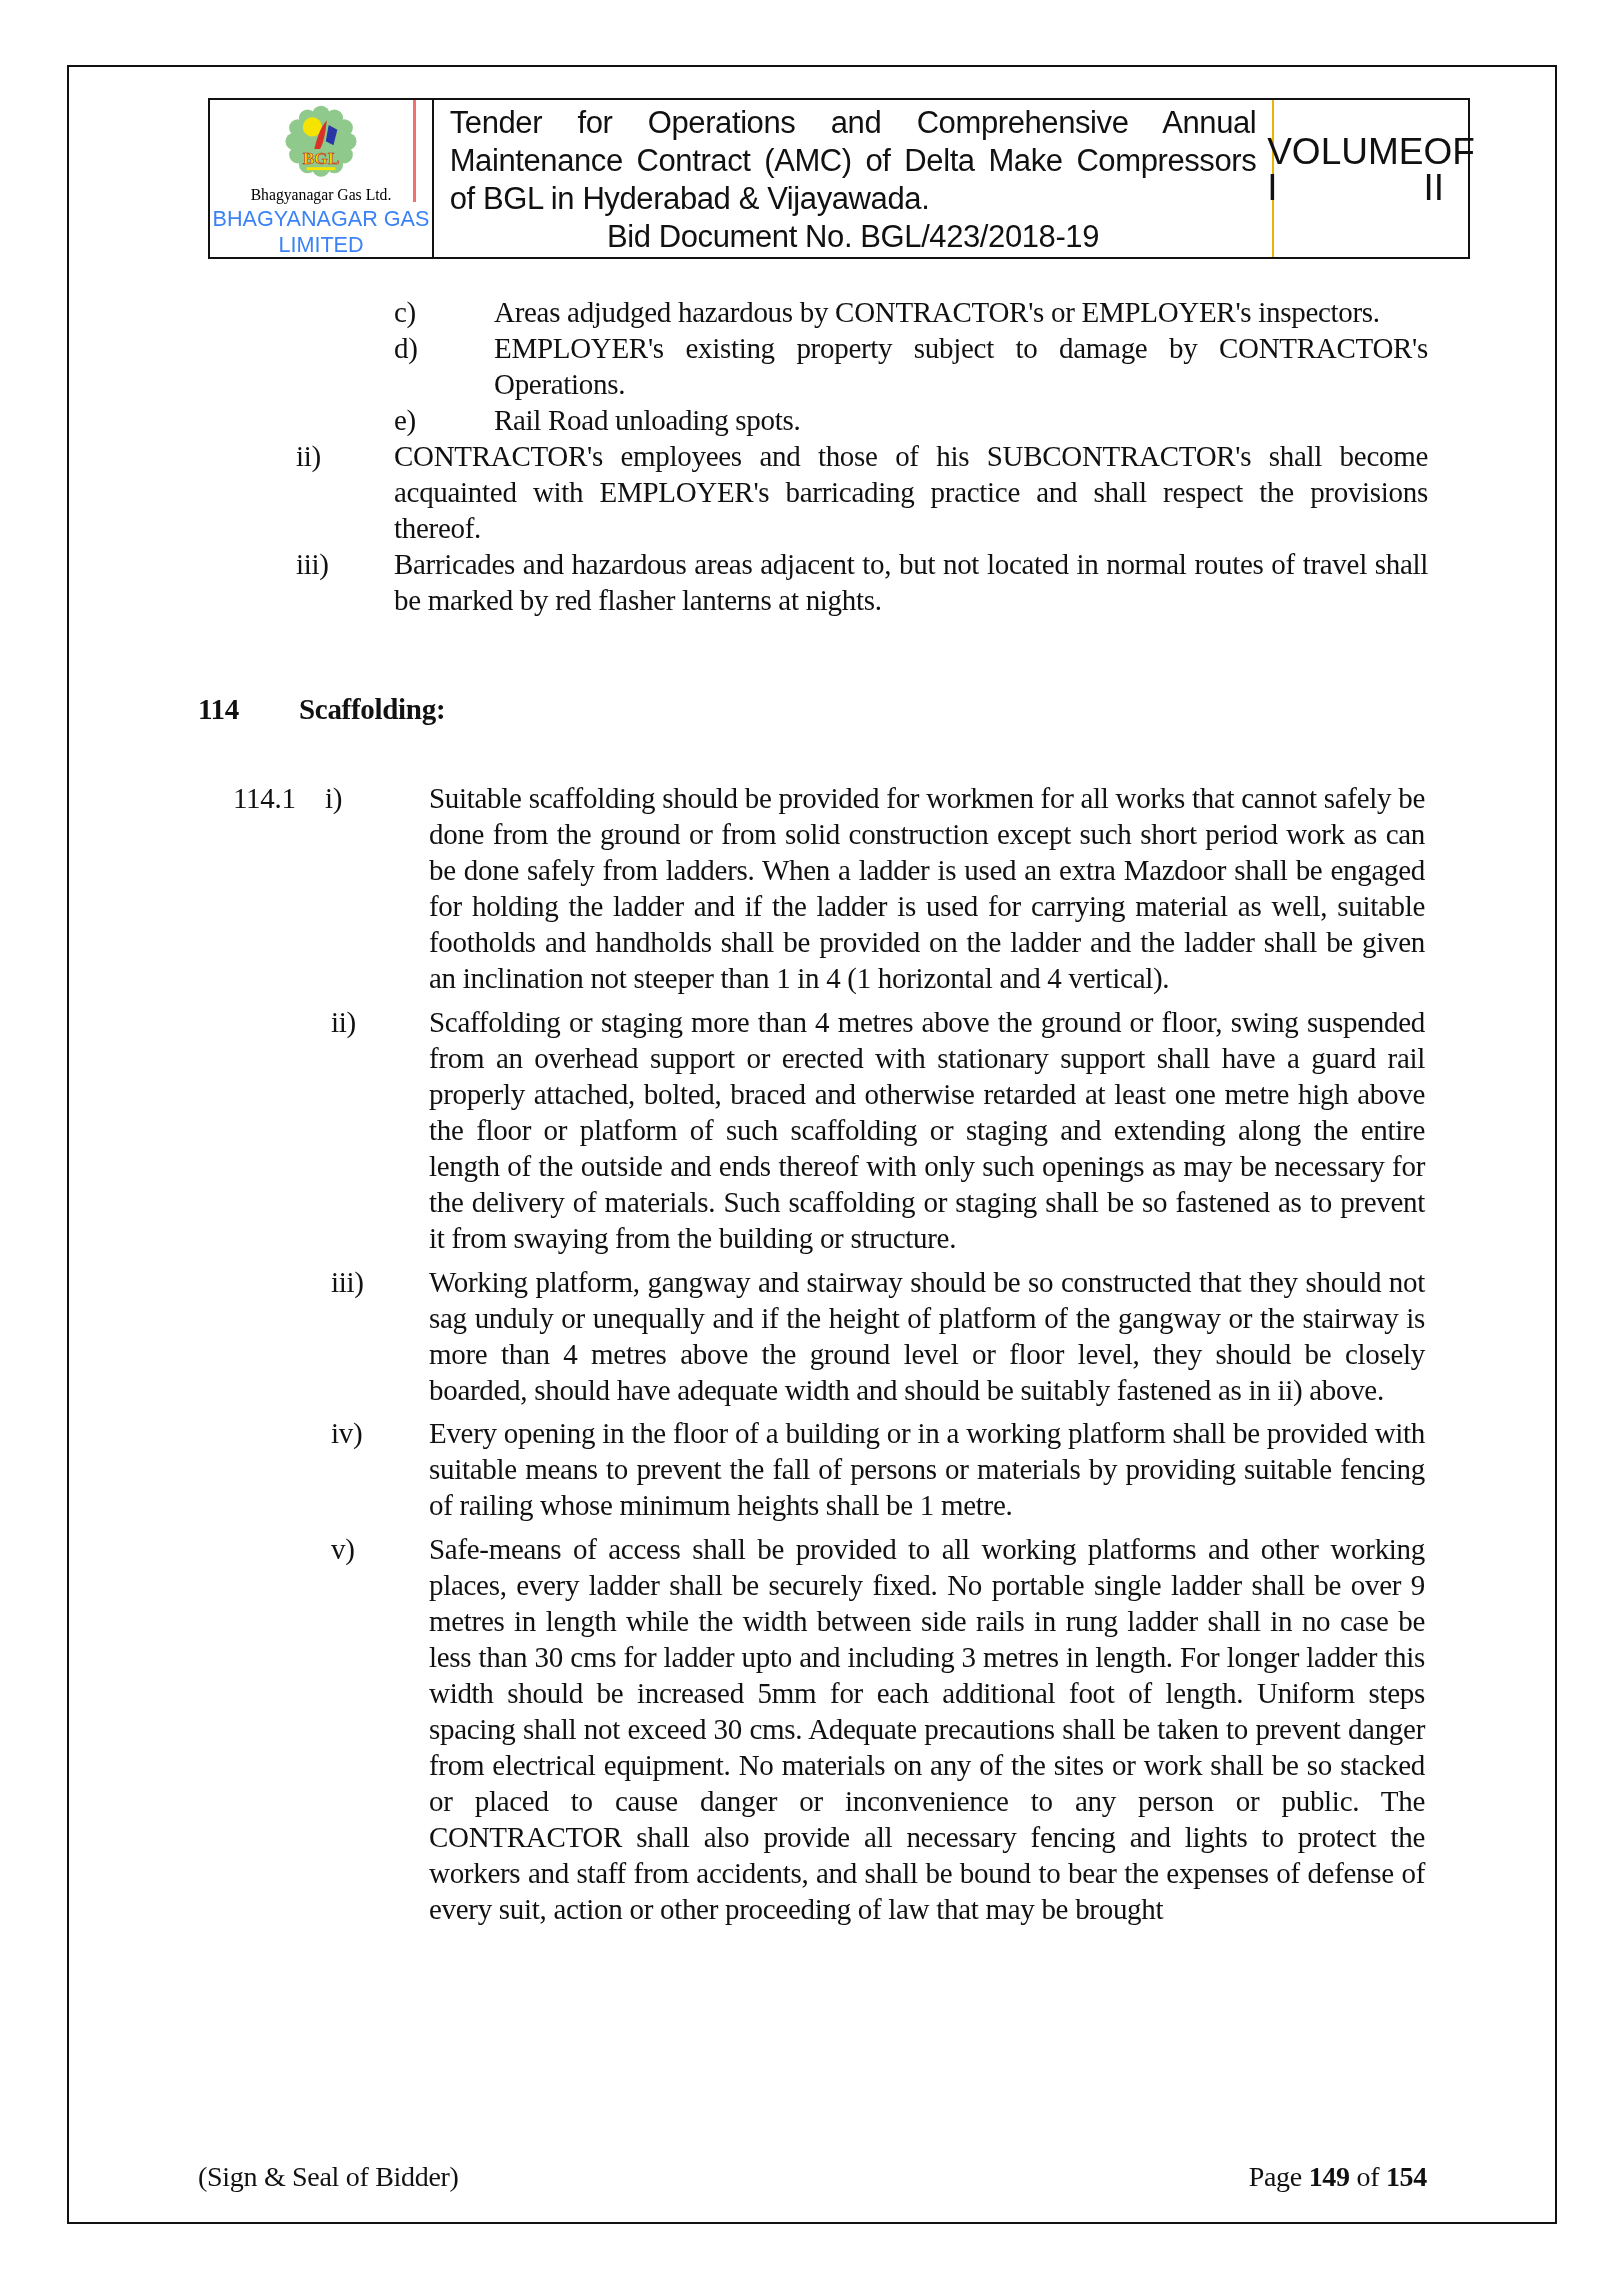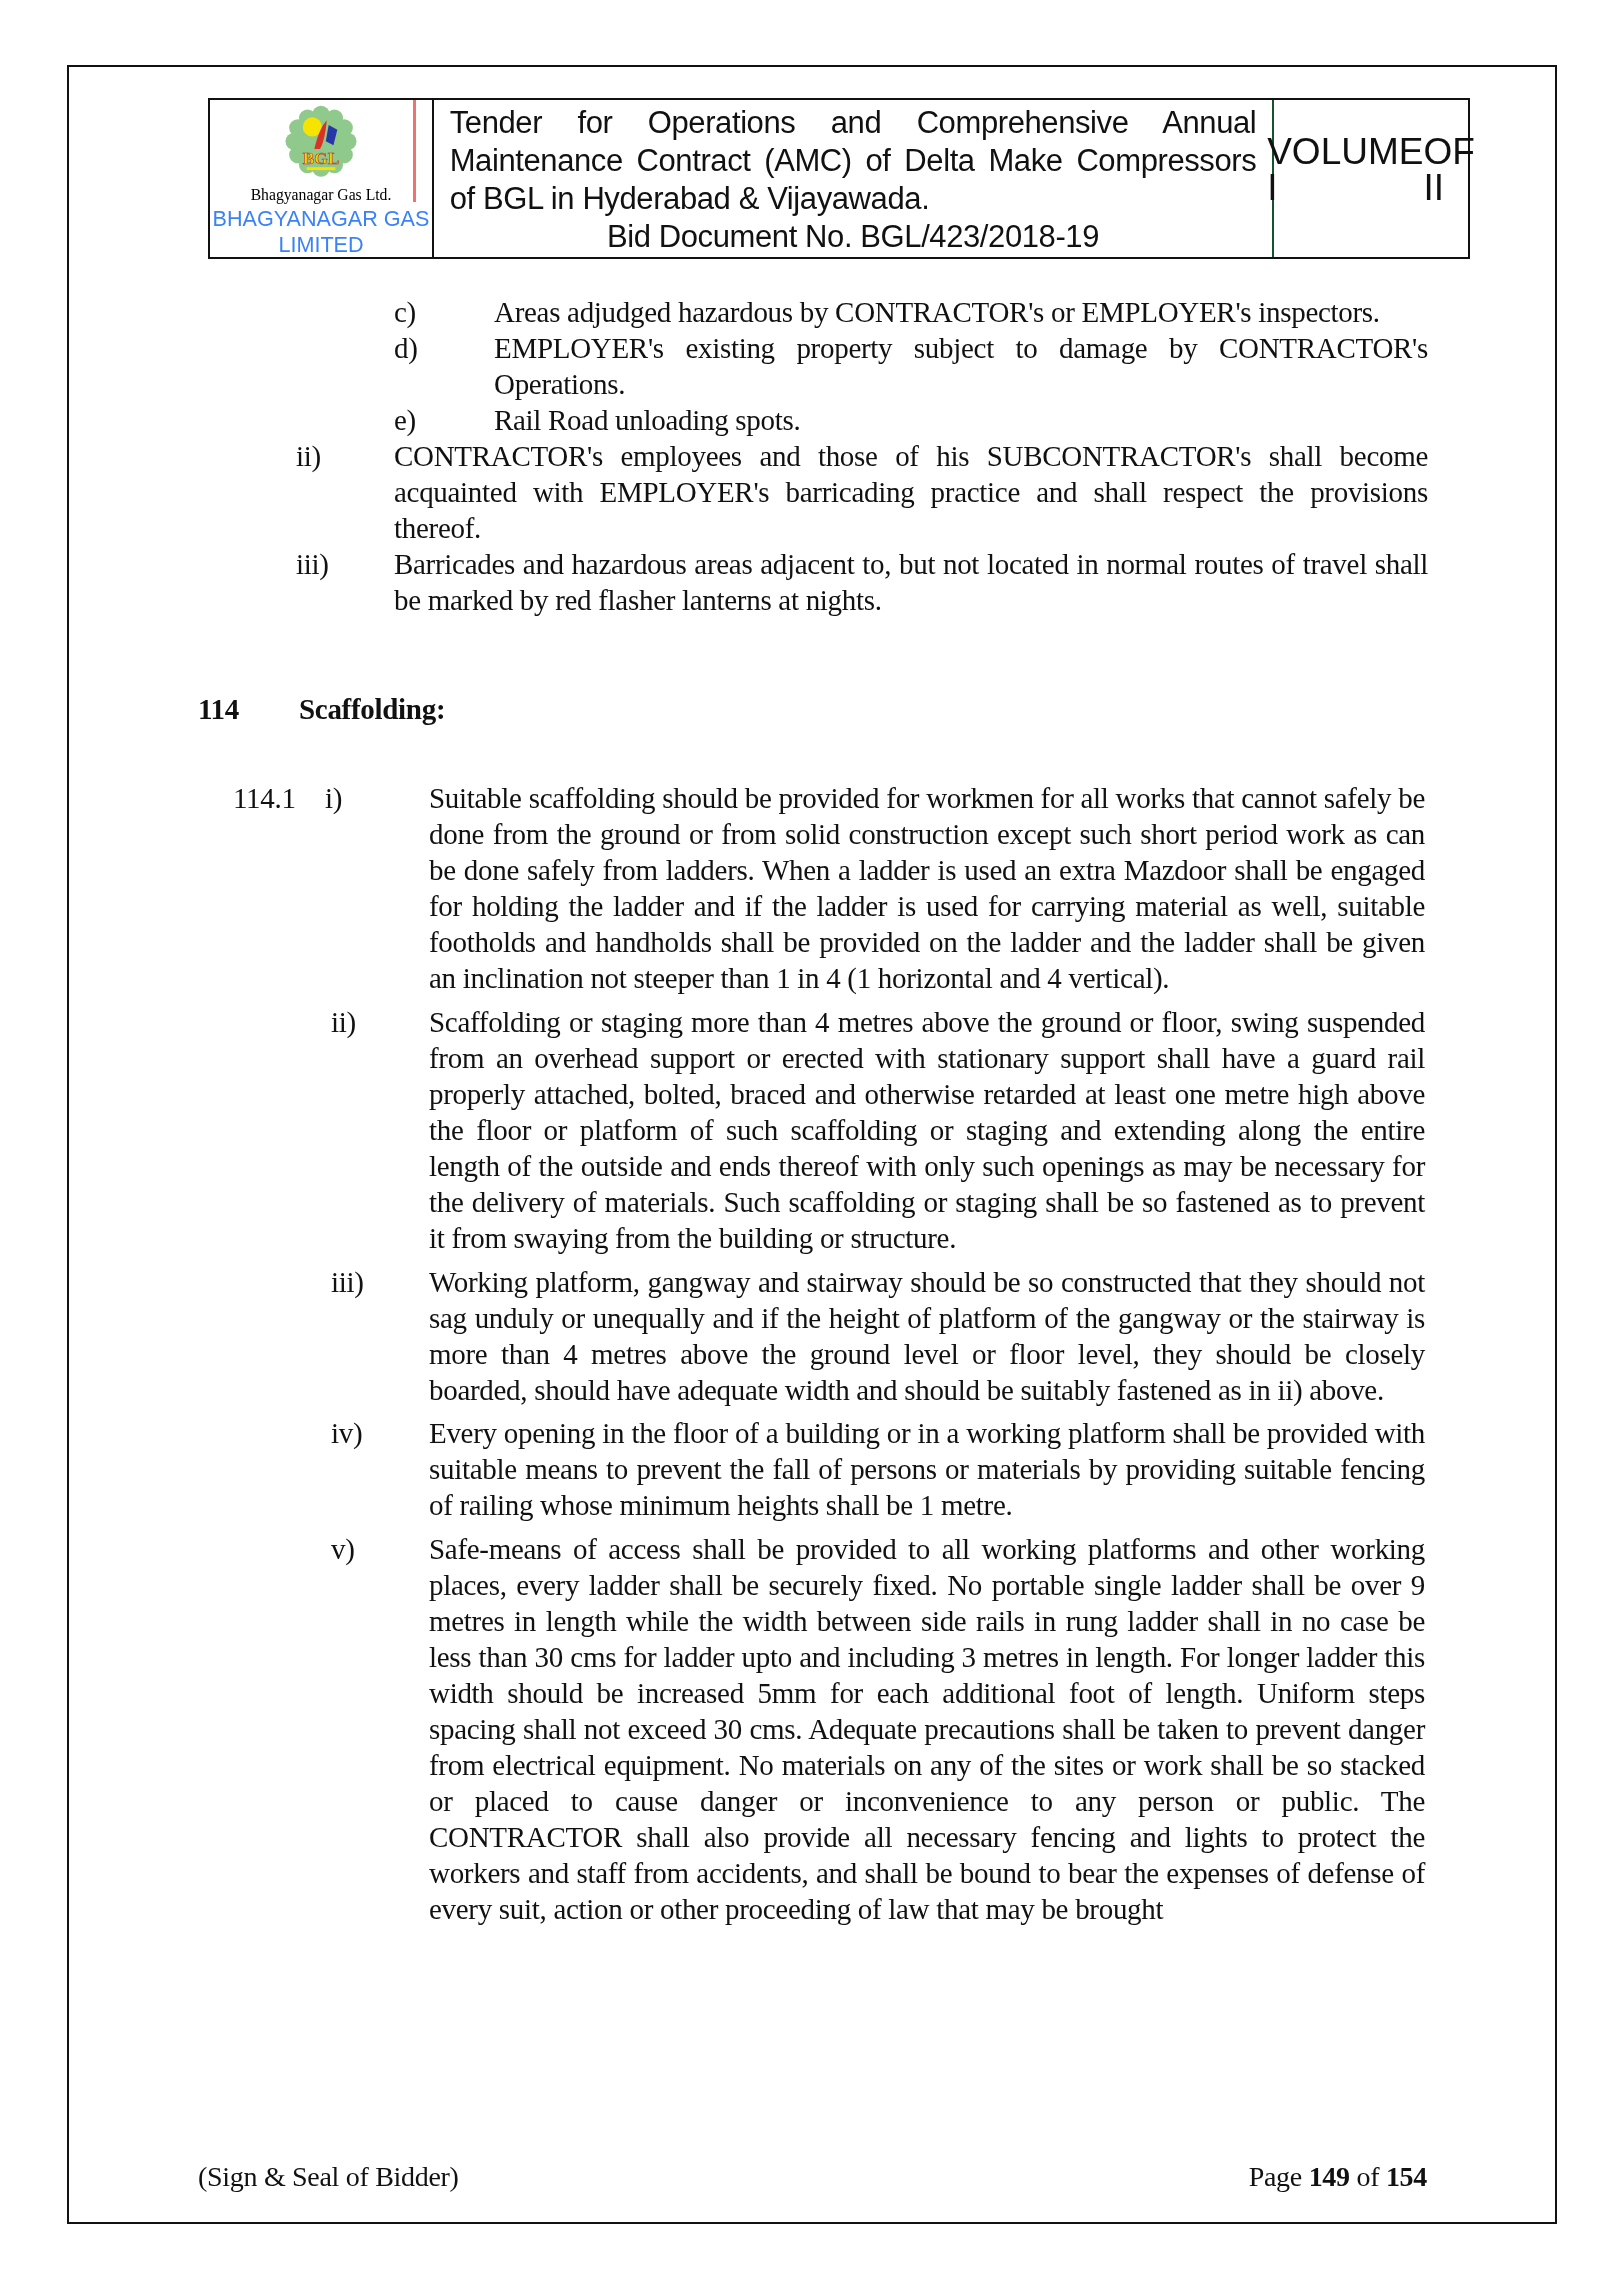--- a/index.html
+++ b/index.html
@@ -3,21 +3,21 @@
 <meta charset="utf-8">
 <style>
   html,body{margin:0;padding:0;background:#ffffff;}
   body{width:1621px;height:2292px;position:relative;font-family:"Liberation Serif",serif;color:#111;}
   .page{position:absolute;left:67px;top:65px;width:1490px;height:2159px;border:2px solid #111;box-sizing:border-box;background:#fff;}
 
   
   .hdr-table{position:absolute;left:139px;top:31px;width:1262px;height:161px;border:2px solid #111;box-sizing:border-box;display:flex;background:#fff;}
   .hdr-cell{box-sizing:border-box;height:100%;}
   .cell-logo{width:224px;border-right:2px solid #111;position:relative;display:flex;flex-direction:column;align-items:center;padding-top:1px;}
-  .cell-title{flex:1;border-right:2px solid #14532d;padding:3.9px 15.7px 2px 15.7px;font-family:"Liberation Sans",sans-serif;font-size:31px;line-height:38px;letter-spacing:-0.4px;}
+  .cell-title{flex:1;border-right:2px solid #eab308;padding:3.9px 15.7px 2px 15.7px;font-family:"Liberation Sans",sans-serif;font-size:31px;line-height:38px;letter-spacing:-0.4px;}
   .cell-vol{width:194px;display:flex;justify-content:center;align-items:center;font-family:"Liberation Sans",sans-serif;font-size:37px;line-height:36px;padding-bottom:17.6px;box-sizing:border-box;}
   .title-main{text-align:justify;}
   .title-bid{text-align:center;}
   .red-scan-line{position:absolute;left:203px;top:0;width:2.9px;height:102px;background:#f0716e;}
   .logo-tagline{font-family:"Liberation Serif",serif;font-size:15.7px;line-height:16.7px;color:#000000;margin-top:-2px;}
   .logo-company{font-family:"Liberation Sans",sans-serif;font-size:21.6px;line-height:25.5px;text-align:center;color:#3b82f6;margin-top:2px;}
 
   
   .content{position:absolute;left:0;top:227px;right:0;font-size:29px;line-height:36px;letter-spacing:-0.3px;}
   .row{display:flex;}

